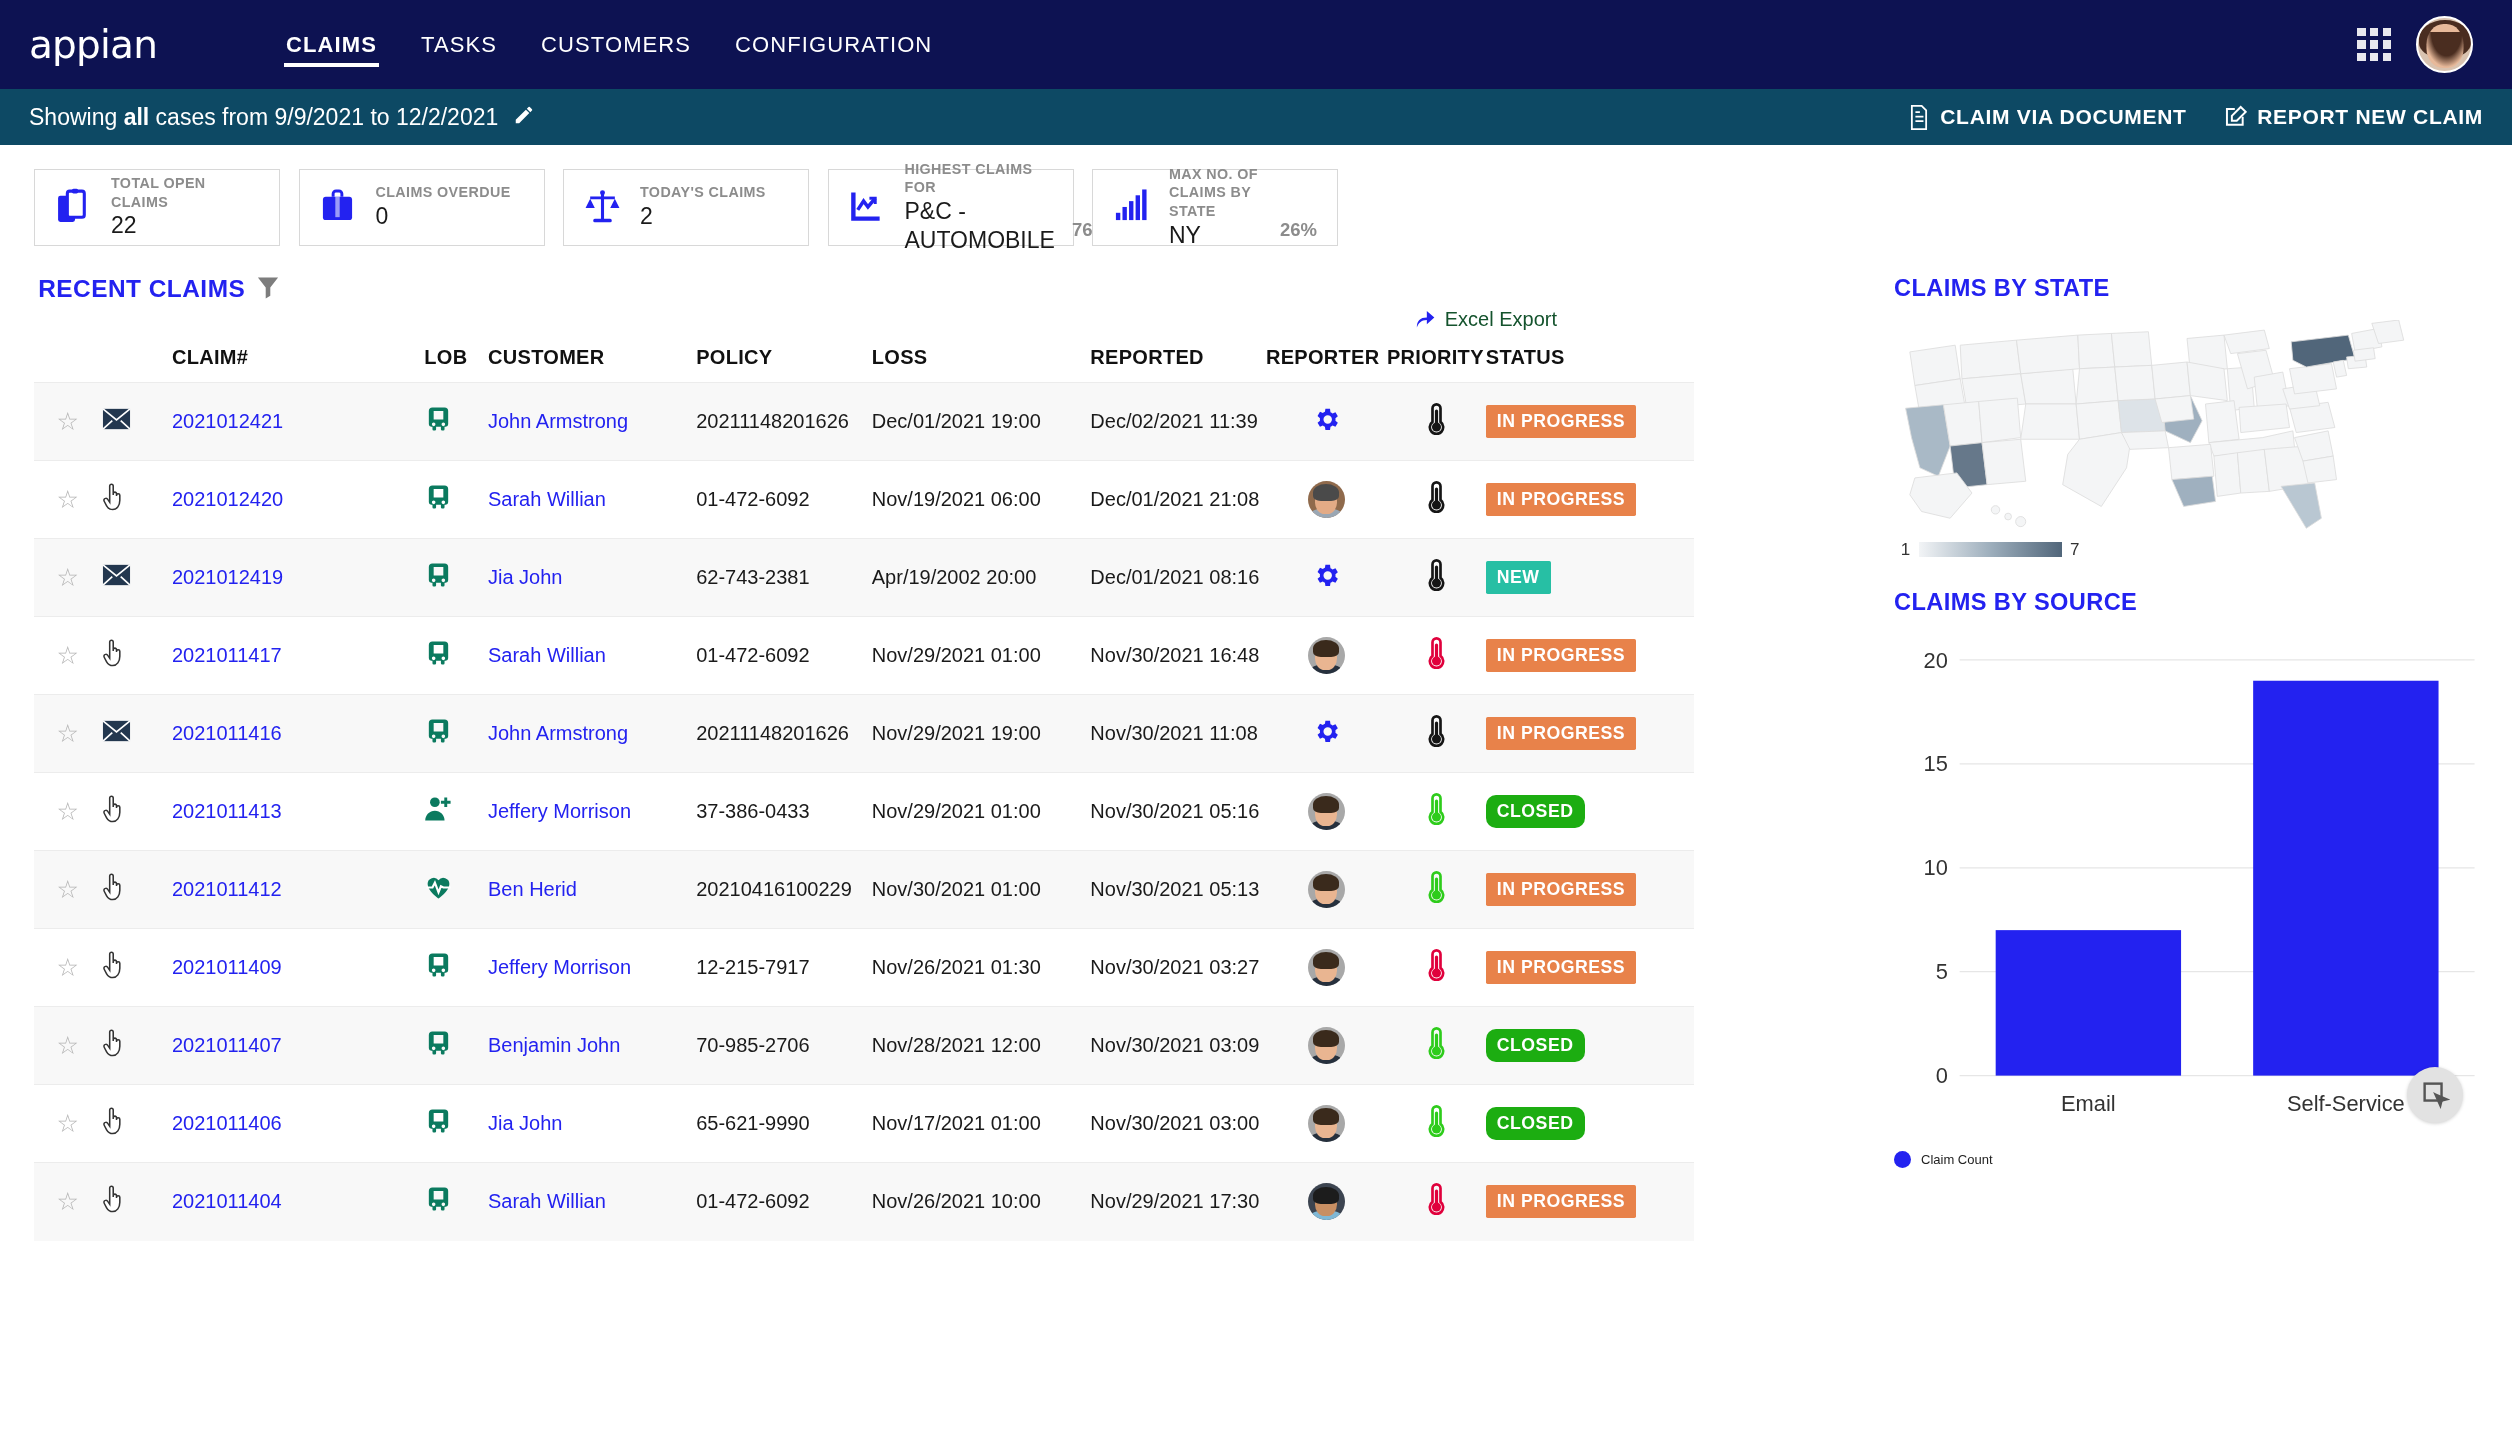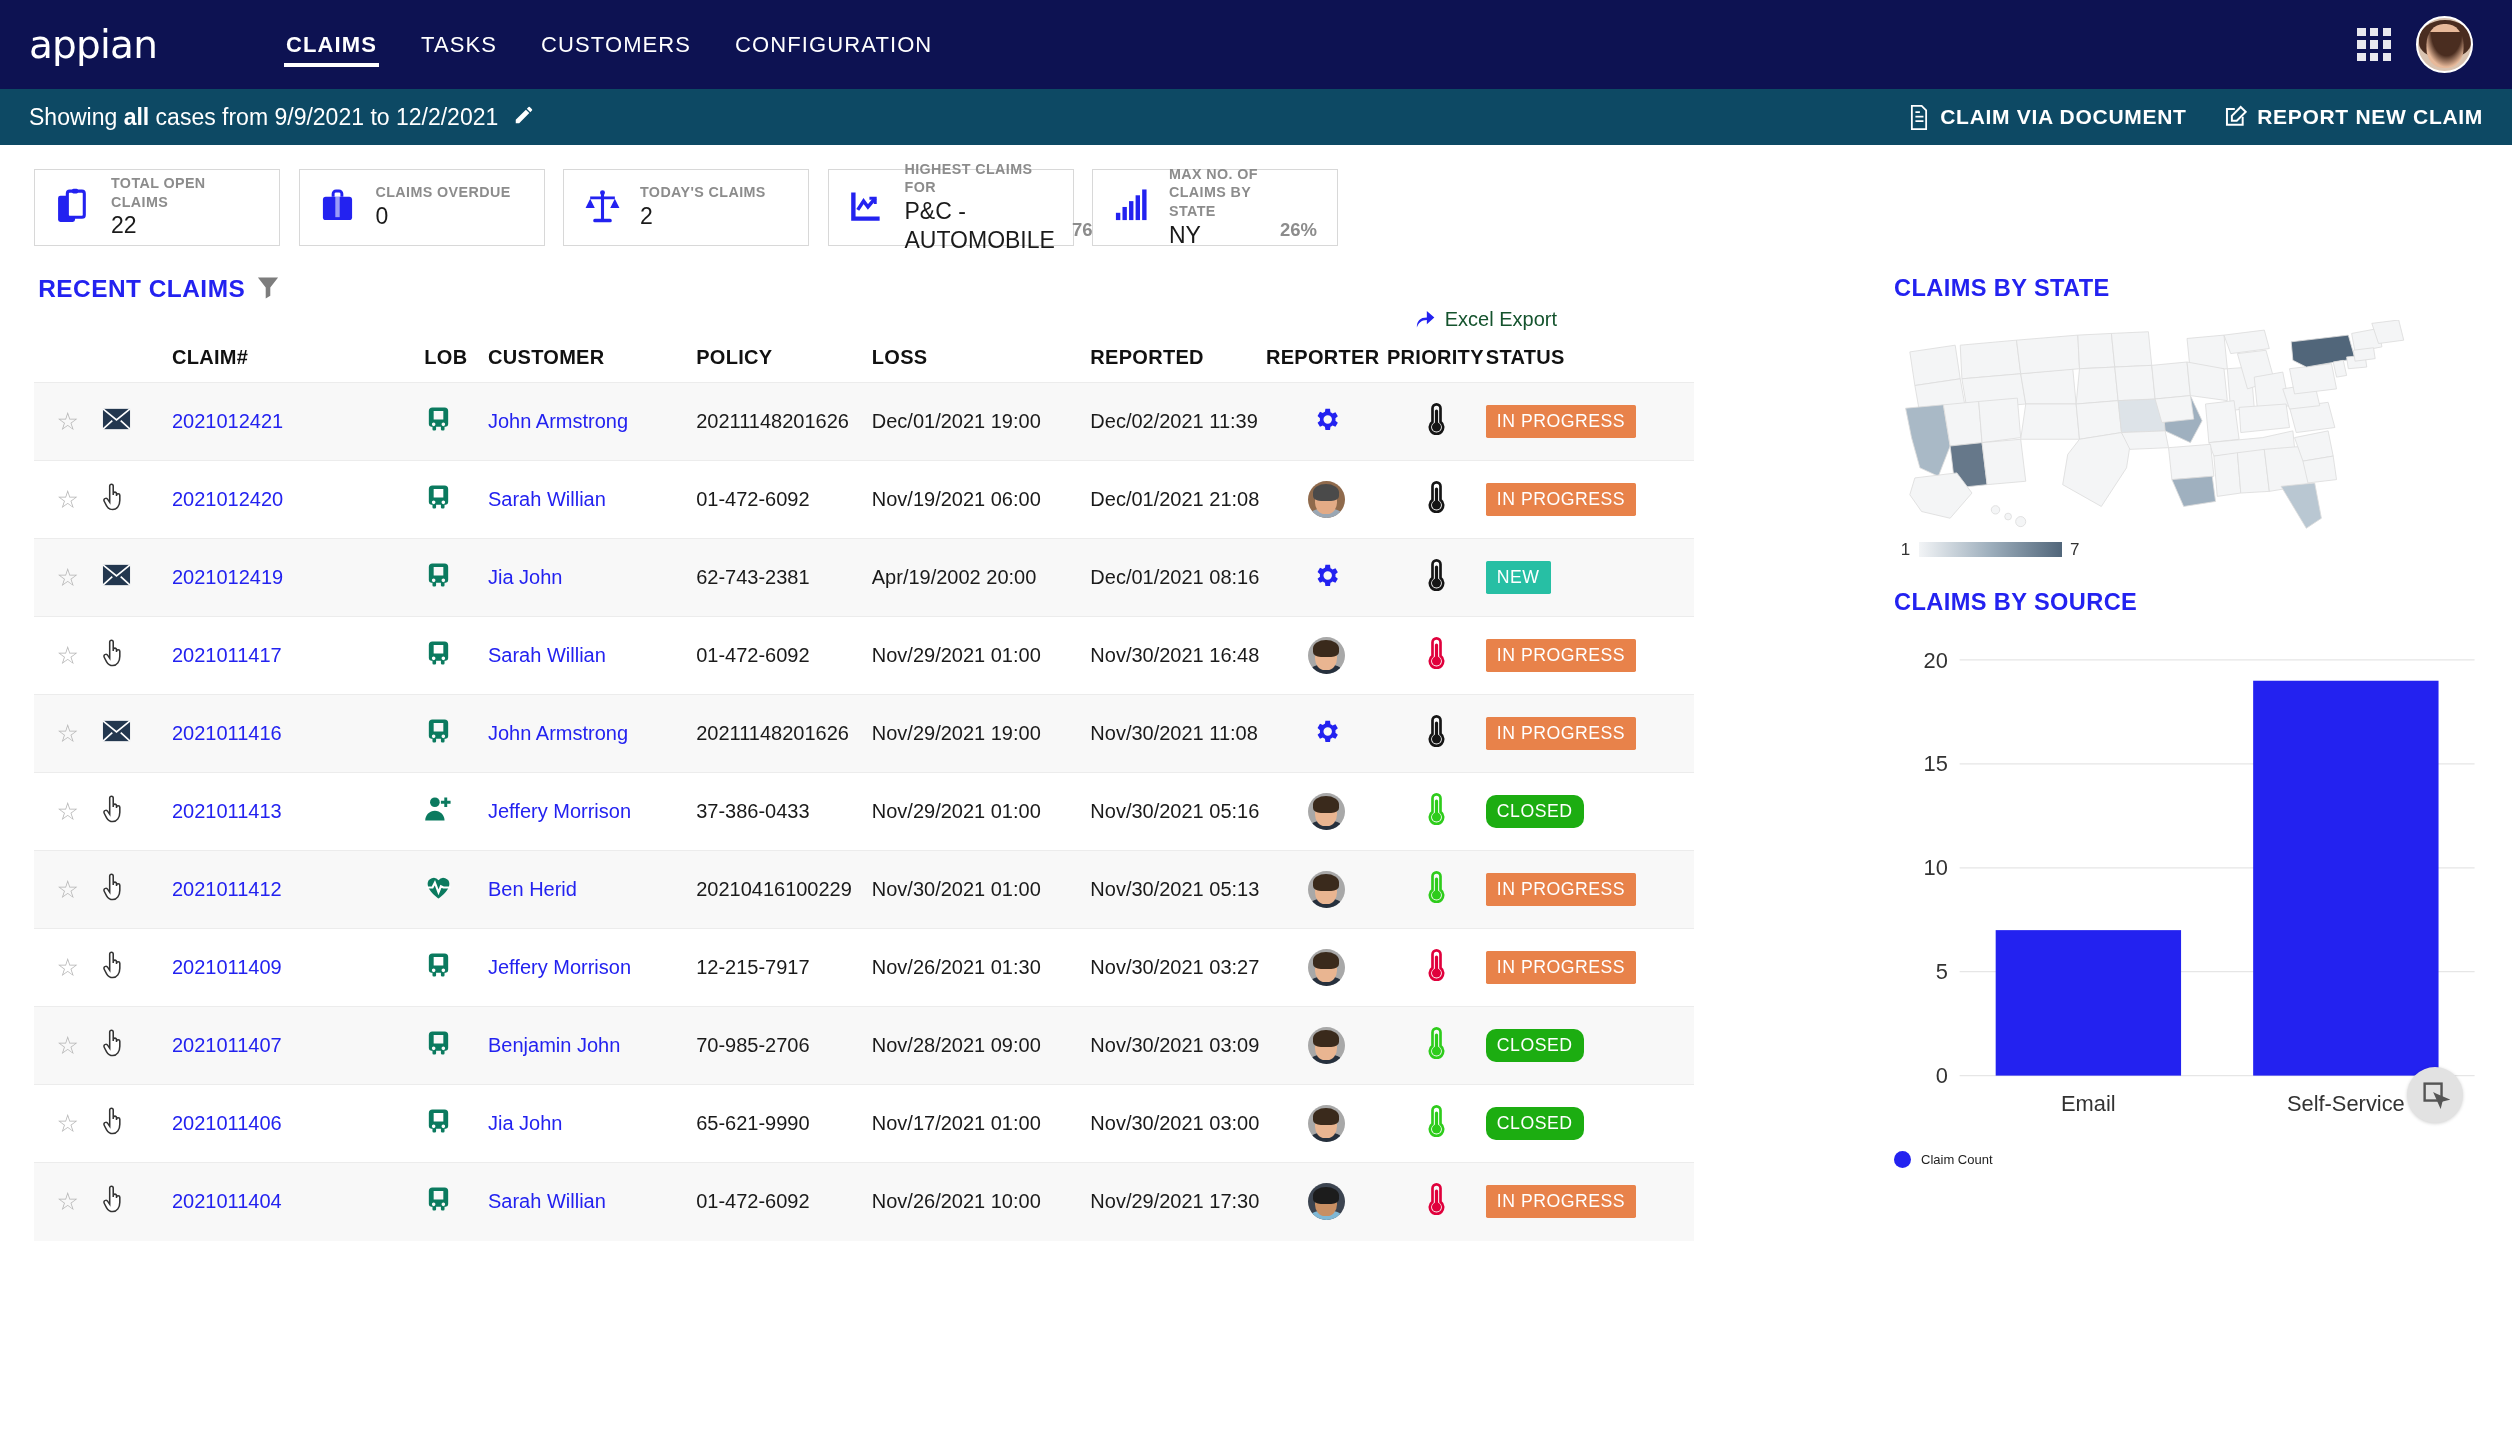--- a/index.html
+++ b/index.html
@@ -138,21 +138,21 @@
   .c-pol { width: 135px; }
   .c-loss { width: 168px; }
   .c-rep { width: 135px; }
   .c-reporter { width: 93px; text-align: center; }
   .c-pri { width: 76px; text-align: center; }
   .c-stat { width: 160px; }
 
   .link { color: #2322f0; text-decoration: none; cursor: pointer; }
   .star { color: #b5b5b5; font-size: 25px; cursor: pointer; }
   .badge {
-    display: inline-block; color: #fff; font-size: 17.7px; font-weight: 400;
+    display: inline-block; color: #fff; font-size: 17.7px; font-weight: 700;
     padding: 6px 11px; letter-spacing: 0.5px; border-radius: 1.7px;
   }
   .badge.inprogress { background: #e8824a; }
   .badge.new { background: #27bfa4; }
   .badge.closed { background: #1cad11; border-radius: 10px; }
 
   .av {
     width: 37px; height: 37px; border-radius: 50%; display: inline-block;
     overflow: hidden; position: relative; vertical-align: middle;
   }
@@ -560,21 +560,21 @@
             <td class="c-star"><span class="star">☆</span></td>
             <td class="c-flag"><span><svg width="22" height="29" viewBox="0 0 20 26" fill="#fff" stroke="#333" stroke-width="1.4">
                   <path d="M7 2.5a1.6 1.6 0 013.2 0v8.2M10.2 9.6a1.5 1.5 0 013 0v2M13.2 11a1.5 1.5 0 013 0v4.6c0 4.6-2.6 8.4-6.4 8.4-2.6 0-4.4-1.2-5.6-3.4L2 16.4c-.6-1.2 0-2.3 1.1-2.6 1-.3 1.8.3 2.3 1.1l1.6 2.4V2.5"></path>
                 </svg></span></td>
             <td class="c-claim"><a class="link">2021011407</a></td>
             <td class="c-lob"><span><svg width="29" height="29" viewBox="0 0 24 24" fill="#0b7a5f">
                   <path d="M7 2h10a3 3 0 013 3v11a2 2 0 01-2 2h-1v2a1 1 0 01-1 1h-1a1 1 0 01-1-1v-2H10v2a1 1 0 01-1 1H8a1 1 0 01-1-1v-2H6a2 2 0 01-2-2V5a3 3 0 013-3zm1 3v7h8V5H8zm0 9.5a1.5 1.5 0 100 3 1.5 1.5 0 000-3zm8 0a1.5 1.5 0 100 3 1.5 1.5 0 000-3z"></path>
                 </svg></span></td>
             <td class="c-cust"><a class="link">Benjamin John</a></td>
             <td class="c-pol"><span>70-985-2706</span></td>
-            <td class="c-loss"><span>Nov/28/2021 09:00</span></td>
+            <td class="c-loss"><span>Nov/28/2021 12:00</span></td>
             <td class="c-rep"><span>Nov/30/2021 03:09</span></td>
             <td class="c-reporter"><span><span class="av"><span class="bg" style="background:#a8a8a8"></span><span class="bd" style="background:#26303d"></span><span class="fc" style="background:#e9b591"></span><span class="hr" style="background:#3a2a1c"></span></span></span></td>
             <td class="c-pri"><span><svg width="25" height="32" viewBox="0 0 16 24">
                   <path d="M8 1a3 3 0 013 3v10.2a5 5 0 11-6 0V4a3 3 0 013-3z" fill="none" stroke="#2ecc1b" stroke-width="2"></path>
                   <path d="M8 6v9" stroke="#2ecc1b" stroke-width="2.4" stroke-linecap="round"></path>
                   <circle cx="8" cy="18" r="3.4" fill="#2ecc1b"></circle>
                 </svg></span></td>
             <td class="c-stat"><span class="badge closed">CLOSED</span></td>
           </tr>
           <tr class="">

